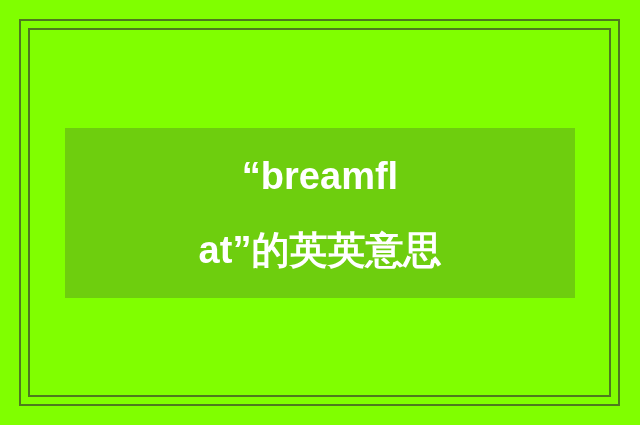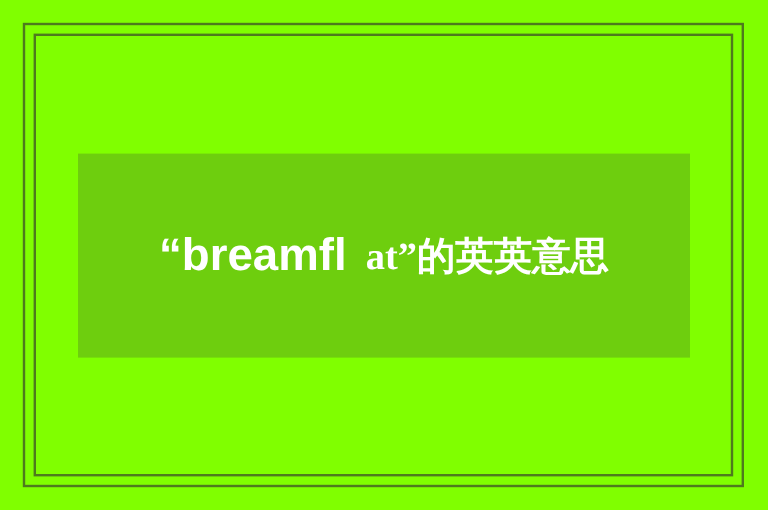--- a/index.html
+++ b/index.html
@@ -46,40 +46,39 @@
 
   
   .title-panel {
     position: absolute;
     left: 65px;
     top: 128px;
     width: 510px;
     height: 170px;
     background: #6ece0e;
     display: flex;
-    flex-direction: row;
+    flex-direction: column;
     align-items: center;
     justify-content: center;
     box-sizing: border-box;
     gap: 16px;
   }
 
   .title-line {
     color: #ffffff;
     font-weight: bold;
     font-size: 38px;
     line-height: 58px;
     letter-spacing: 0px;
     text-align: center;
     white-space: pre;
     font-family: "Liberation Sans", "DejaVu Sans", sans-serif;
   }
   .title-line.line-2 {
-    font-size: 32px;
-    font-family: Liberation Serif, serif;
+    font-size: 38px;
   }
 </style>
 </head>
 <body>
 
 <div id="poster">
 
   <div class="frame-outer"></div>
   <div class="frame-inner"></div>
 

